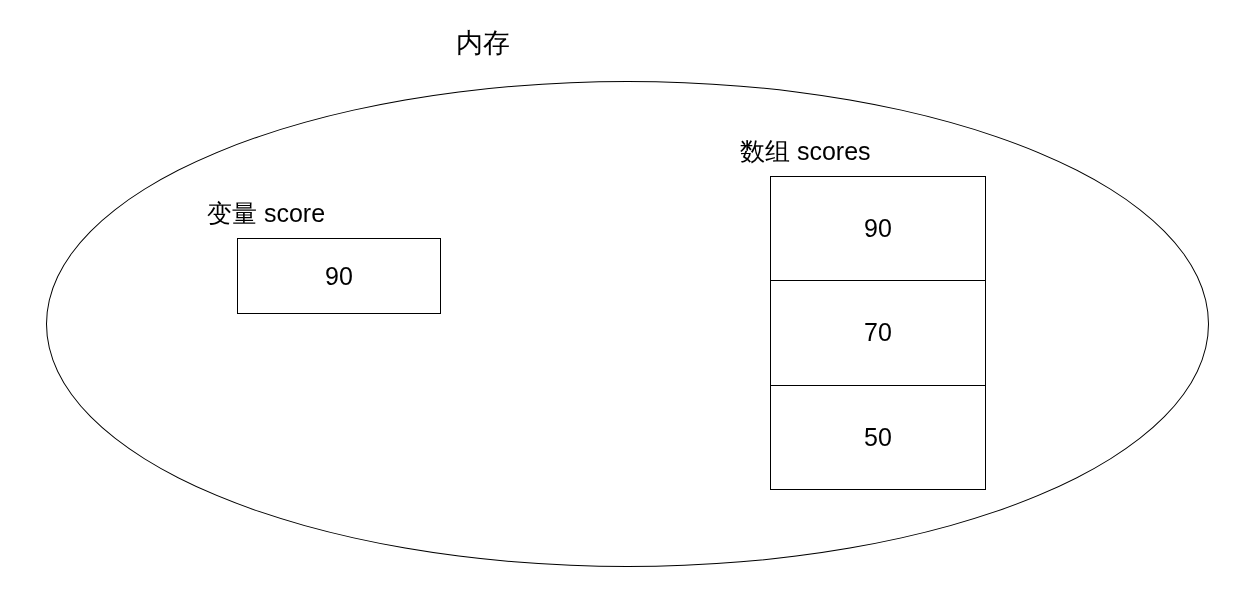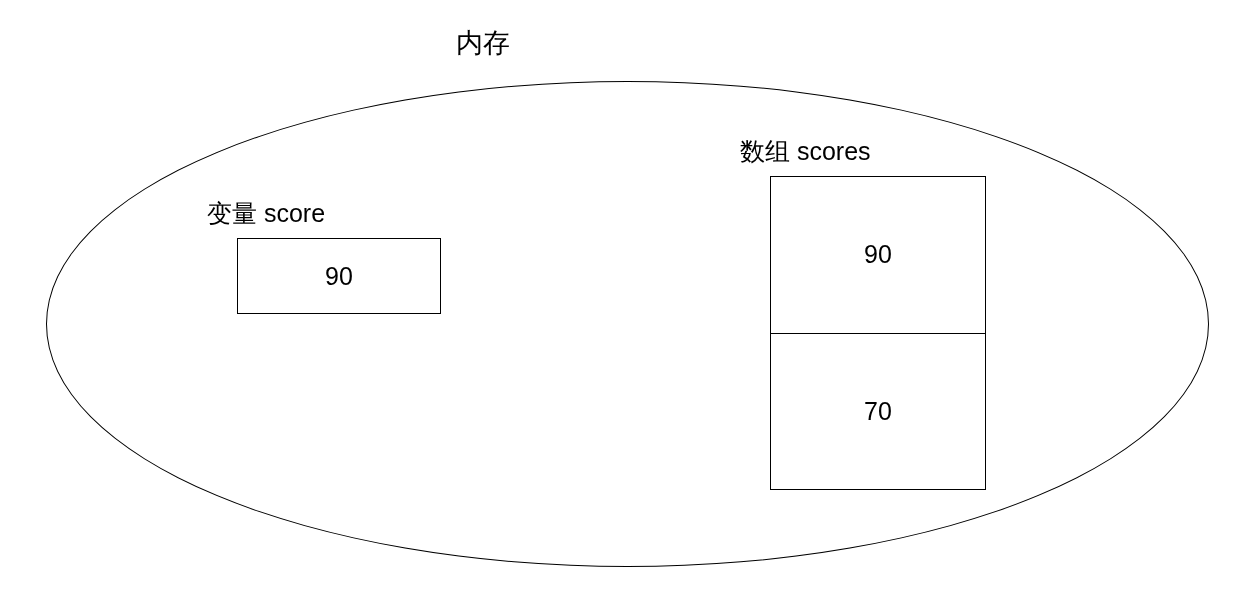--- a/index.html
+++ b/index.html
@@ -106,15 +106,18 @@
 
   <div class="array-label">数组 scores</div>
 
   <div class="array-box">
     <div class="array-cell">
       <span>90</span>
     </div>
     <div class="array-cell">
       <span>70</span>
     </div>
+    <div class="array-cell">
+      <span>50</span>
+    </div>
   </div>
 
 </div>
 
 </body></html>

